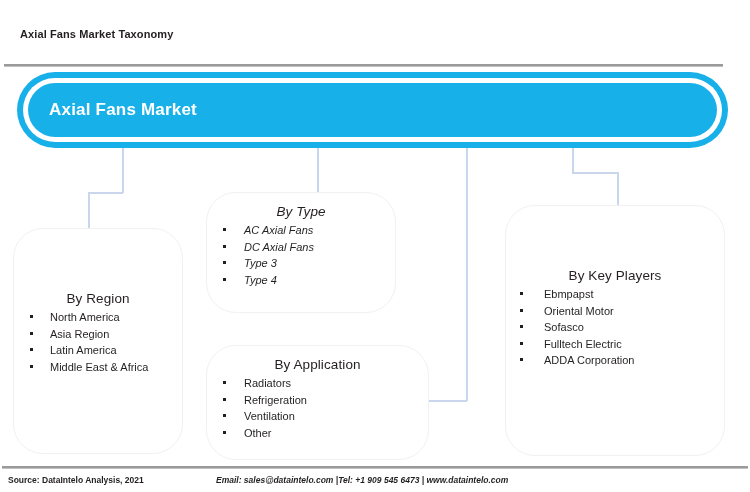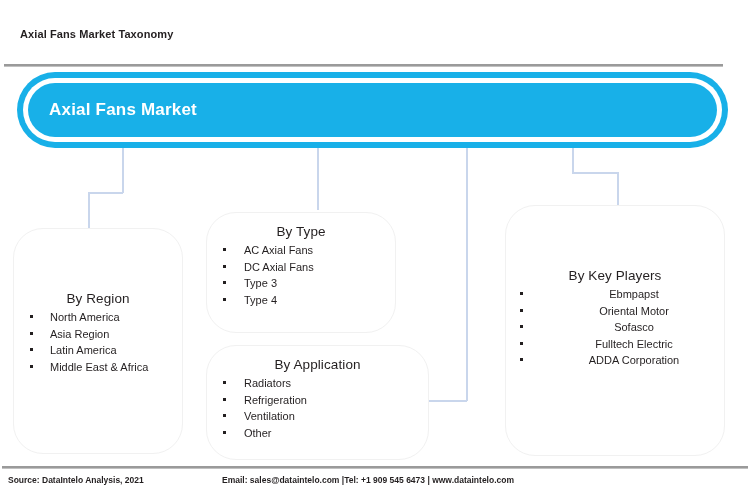--- a/index.html
+++ b/index.html
@@ -128,43 +128,43 @@
     position: absolute;
     left: 2px;
     top: 6px;
     width: 3px;
     height: 3px;
     background: #231f20;
   }
 
   #card-region      { left: 13px;  top: 228px; width: 170px; height: 226px; }
   #card-region .card-inner      { top: 62px; }
-  #card-type        { left: 206px; top: 212px; width: 190px; height: 121px; }
+  #card-type        { left: 206px; top: 192px; width: 190px; height: 121px; font-style: italic; }
   #card-type .card-inner        { top: 11px; }
   #card-application { left: 206px; top: 345px; width: 223px; height: 115px; }
   #card-application .card-inner { top: 11px; }
   #card-players     { left: 505px; top: 205px; width: 220px; height: 251px; }
   #card-players .card-inner     { top: 62px; }
 
   #card-type .card-list li,
   #card-application .card-list li { padding-left: 23px; }
-  #card-players .card-list { padding-left: 12px; text-align: center; }
+  #card-players .card-list { padding-left: 12px; }
   #card-players .card-list li { padding-left: 26px; }
 
   
   .footer-text {
     position: absolute;
     top: 475px;
     font-size: 8.5px;
     font-weight: 700;
     color: #231f20;
     white-space: nowrap;
   }
   #footer-source { left: 8px; }
-  #footer-contact { left: 222px; }
+  #footer-contact { left: 216px; font-style: italic; }
 </style>
 </head>
 <body>
 
 <div id="canvas">
 
   <div id="page-title">Axial Fans Market Taxonomy</div>
 
   <div class="rule" id="rule-top"></div>
 

